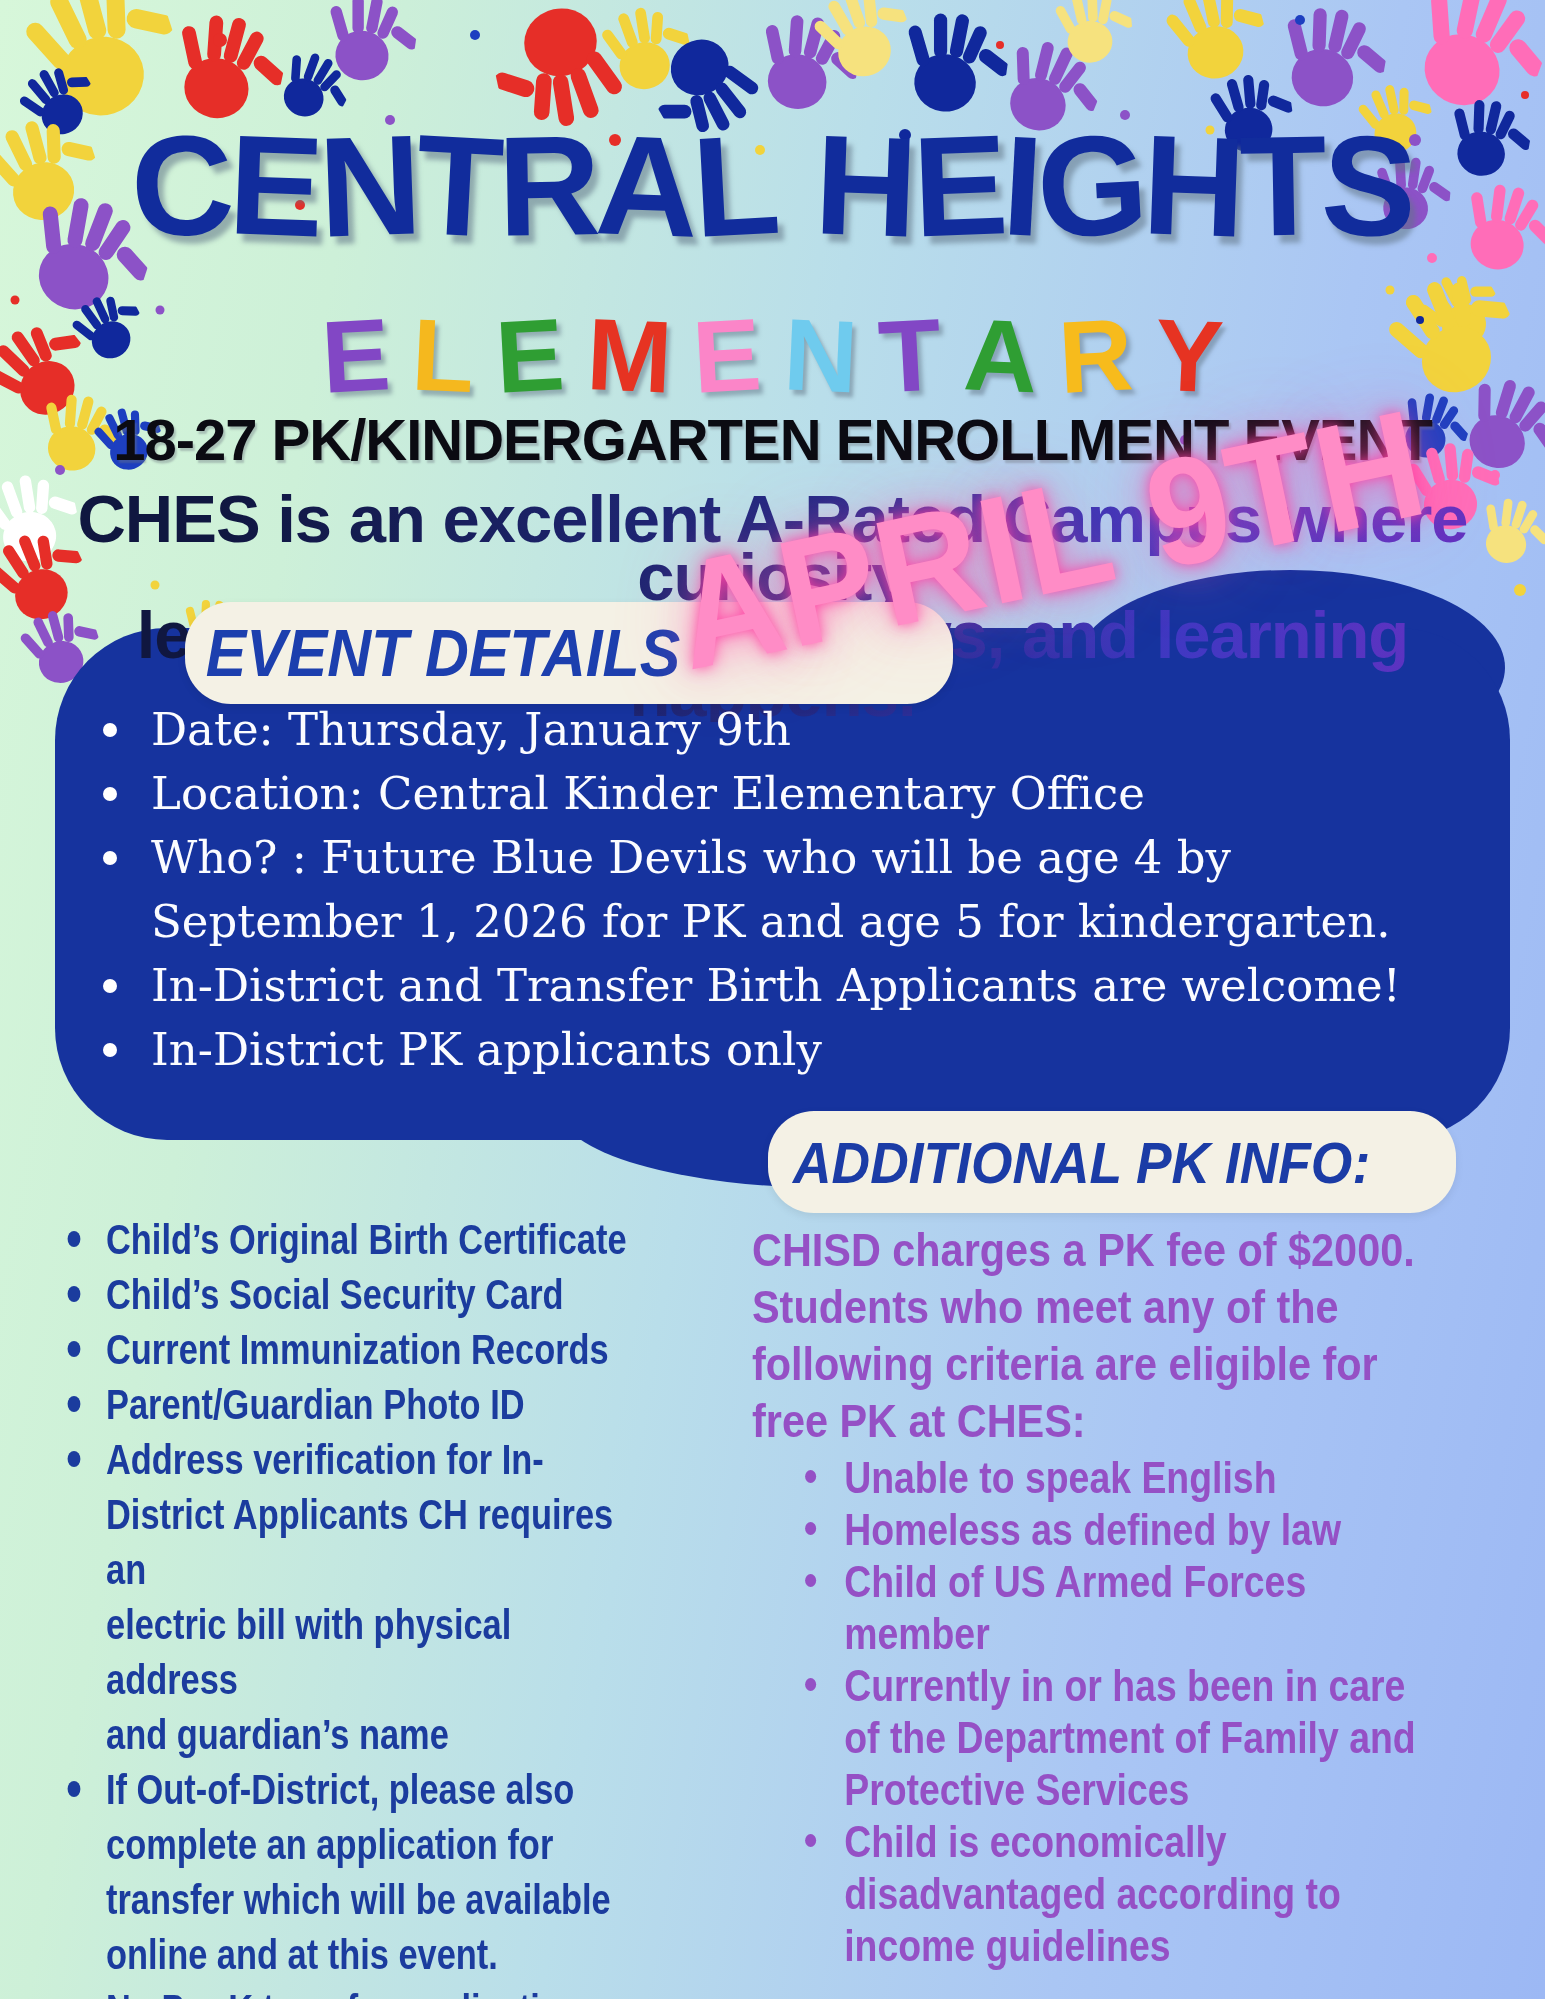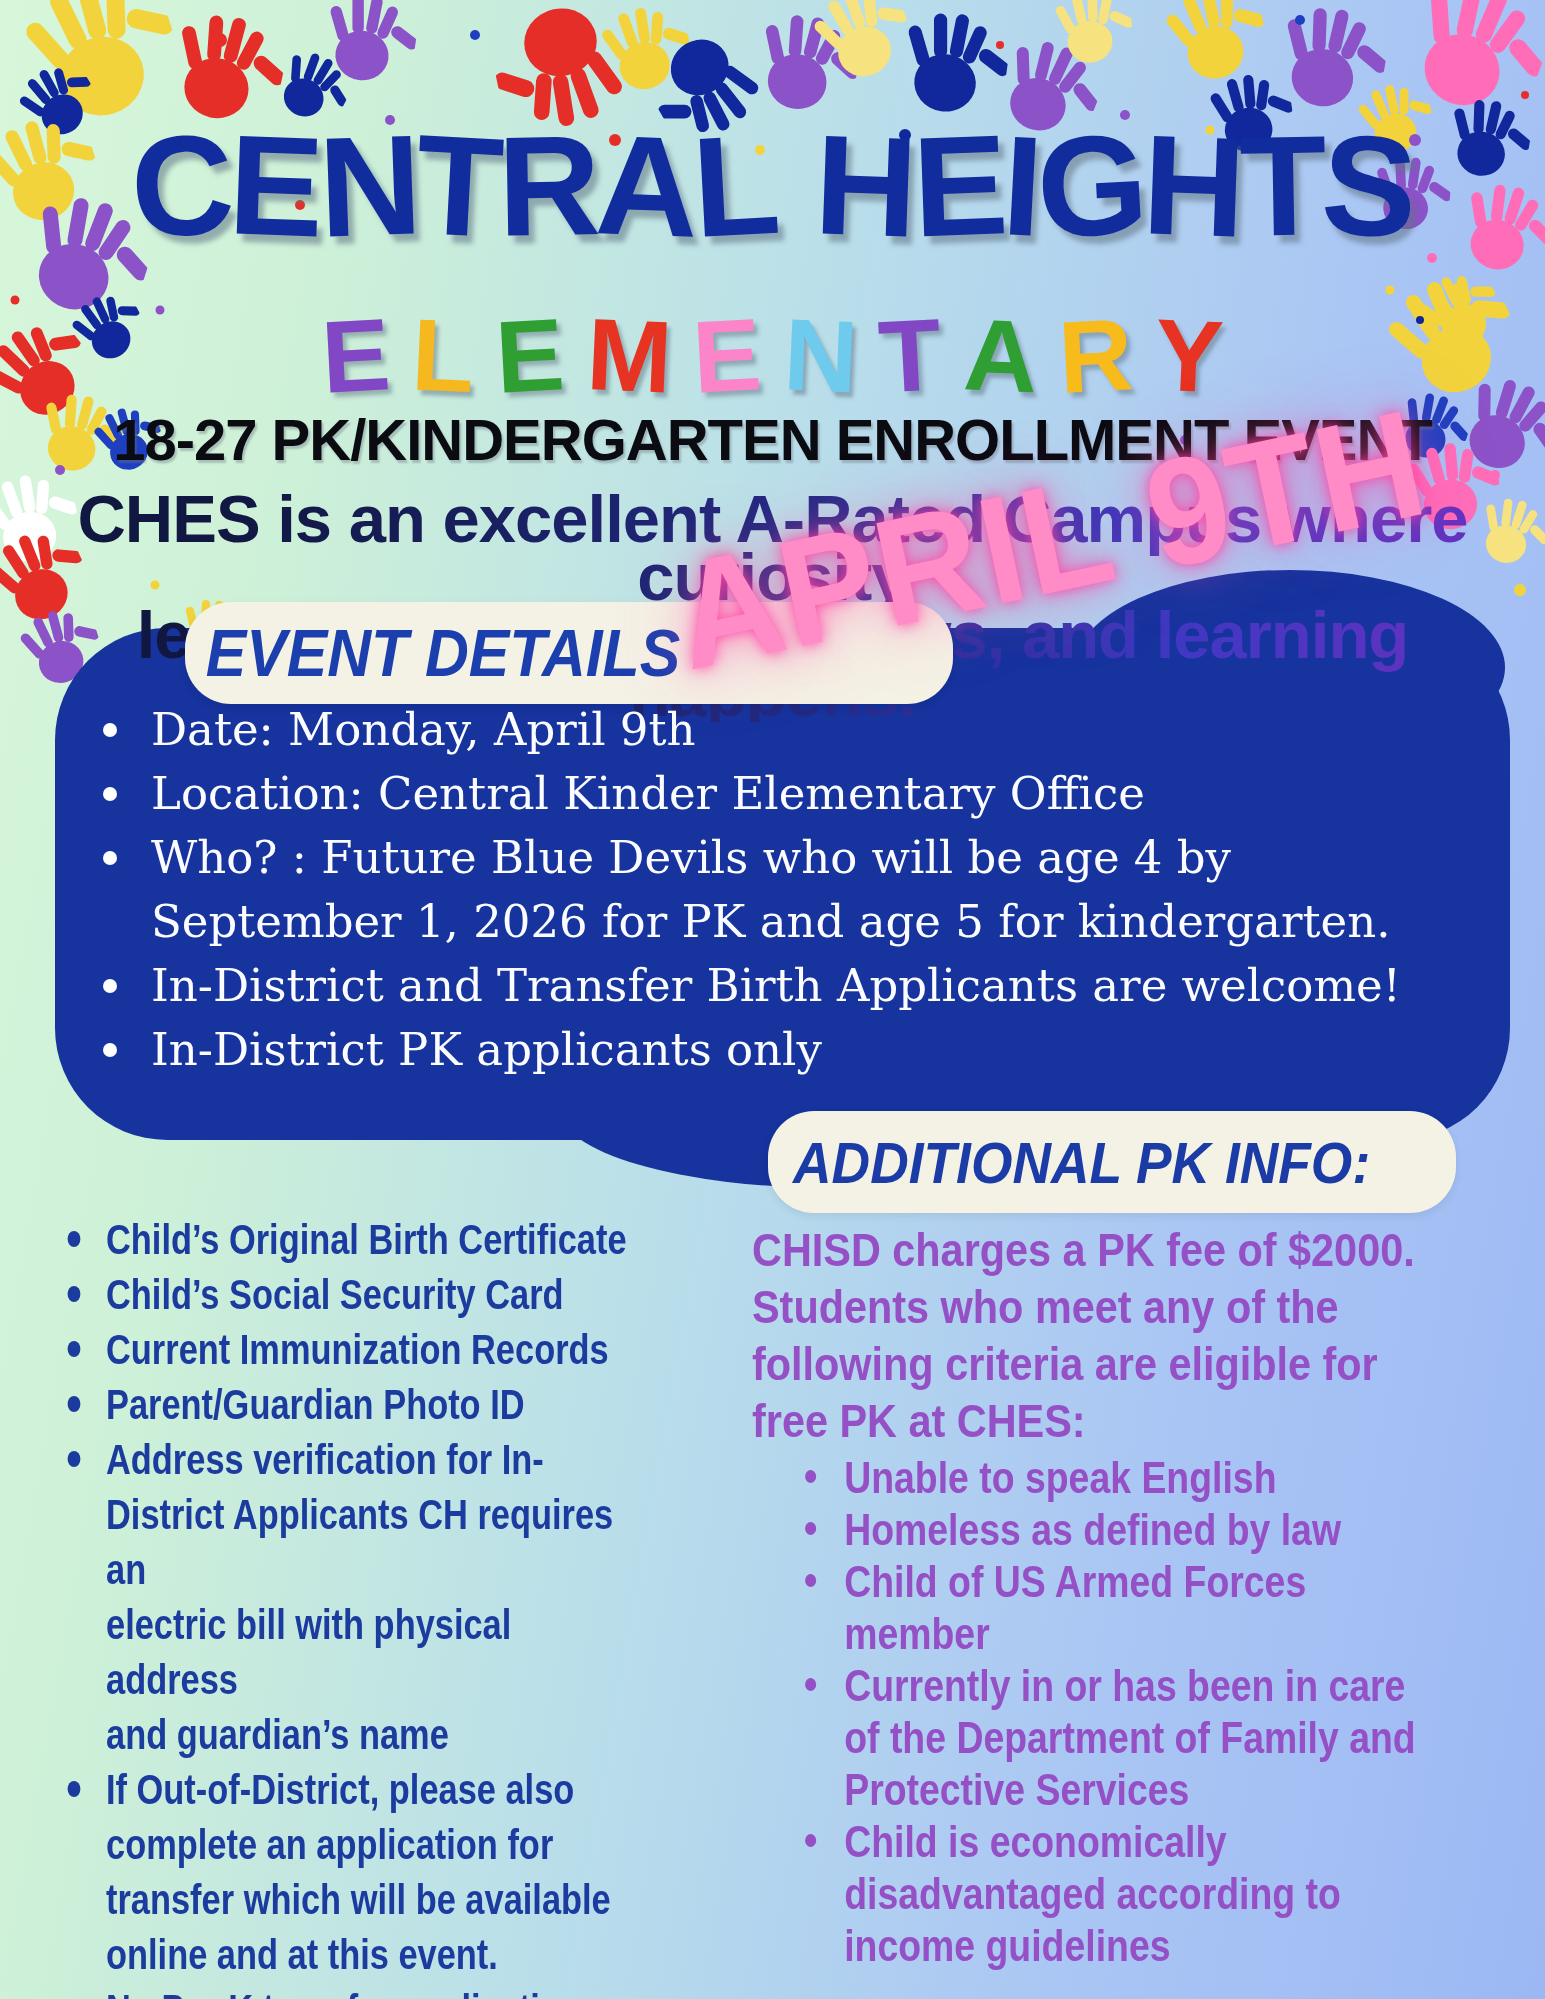--- a/index.html
+++ b/index.html
@@ -235,21 +235,21 @@
   <div class="subtitle">CHES is an excellent A-Rated Campus where curiosity<br>leads, independence grows, and learning happens.</div>
 
   <div class="box-right"></div>
   <div class="box-bump"></div>
   <div class="box-main"></div>
 
   <div class="pill event-pill">
     <span class="pill-label">EVENT DETAILS</span>
   </div>
   <ul class="event-list">
-      <li>Date: Monday, April 9th</li>
+      <li>Date: Thursday, January 9th</li>
       <li>Location: Central Kinder Elementary Office</li>
       <li>Who? : Future Blue Devils who will be age 4 by<br>September 1, 2026 for PK and age 5 for kindergarten.</li>
       <li>In-District and Transfer Birth Applicants are welcome!</li>
       <li>In-District PK applicants only</li>
     </ul>
   <div class="april">APRIL 9TH</div>
 
   <ul class="what-list">
       <li>Child’s Original Birth Certificate</li>
       <li>Child’s Social Security Card</li>

